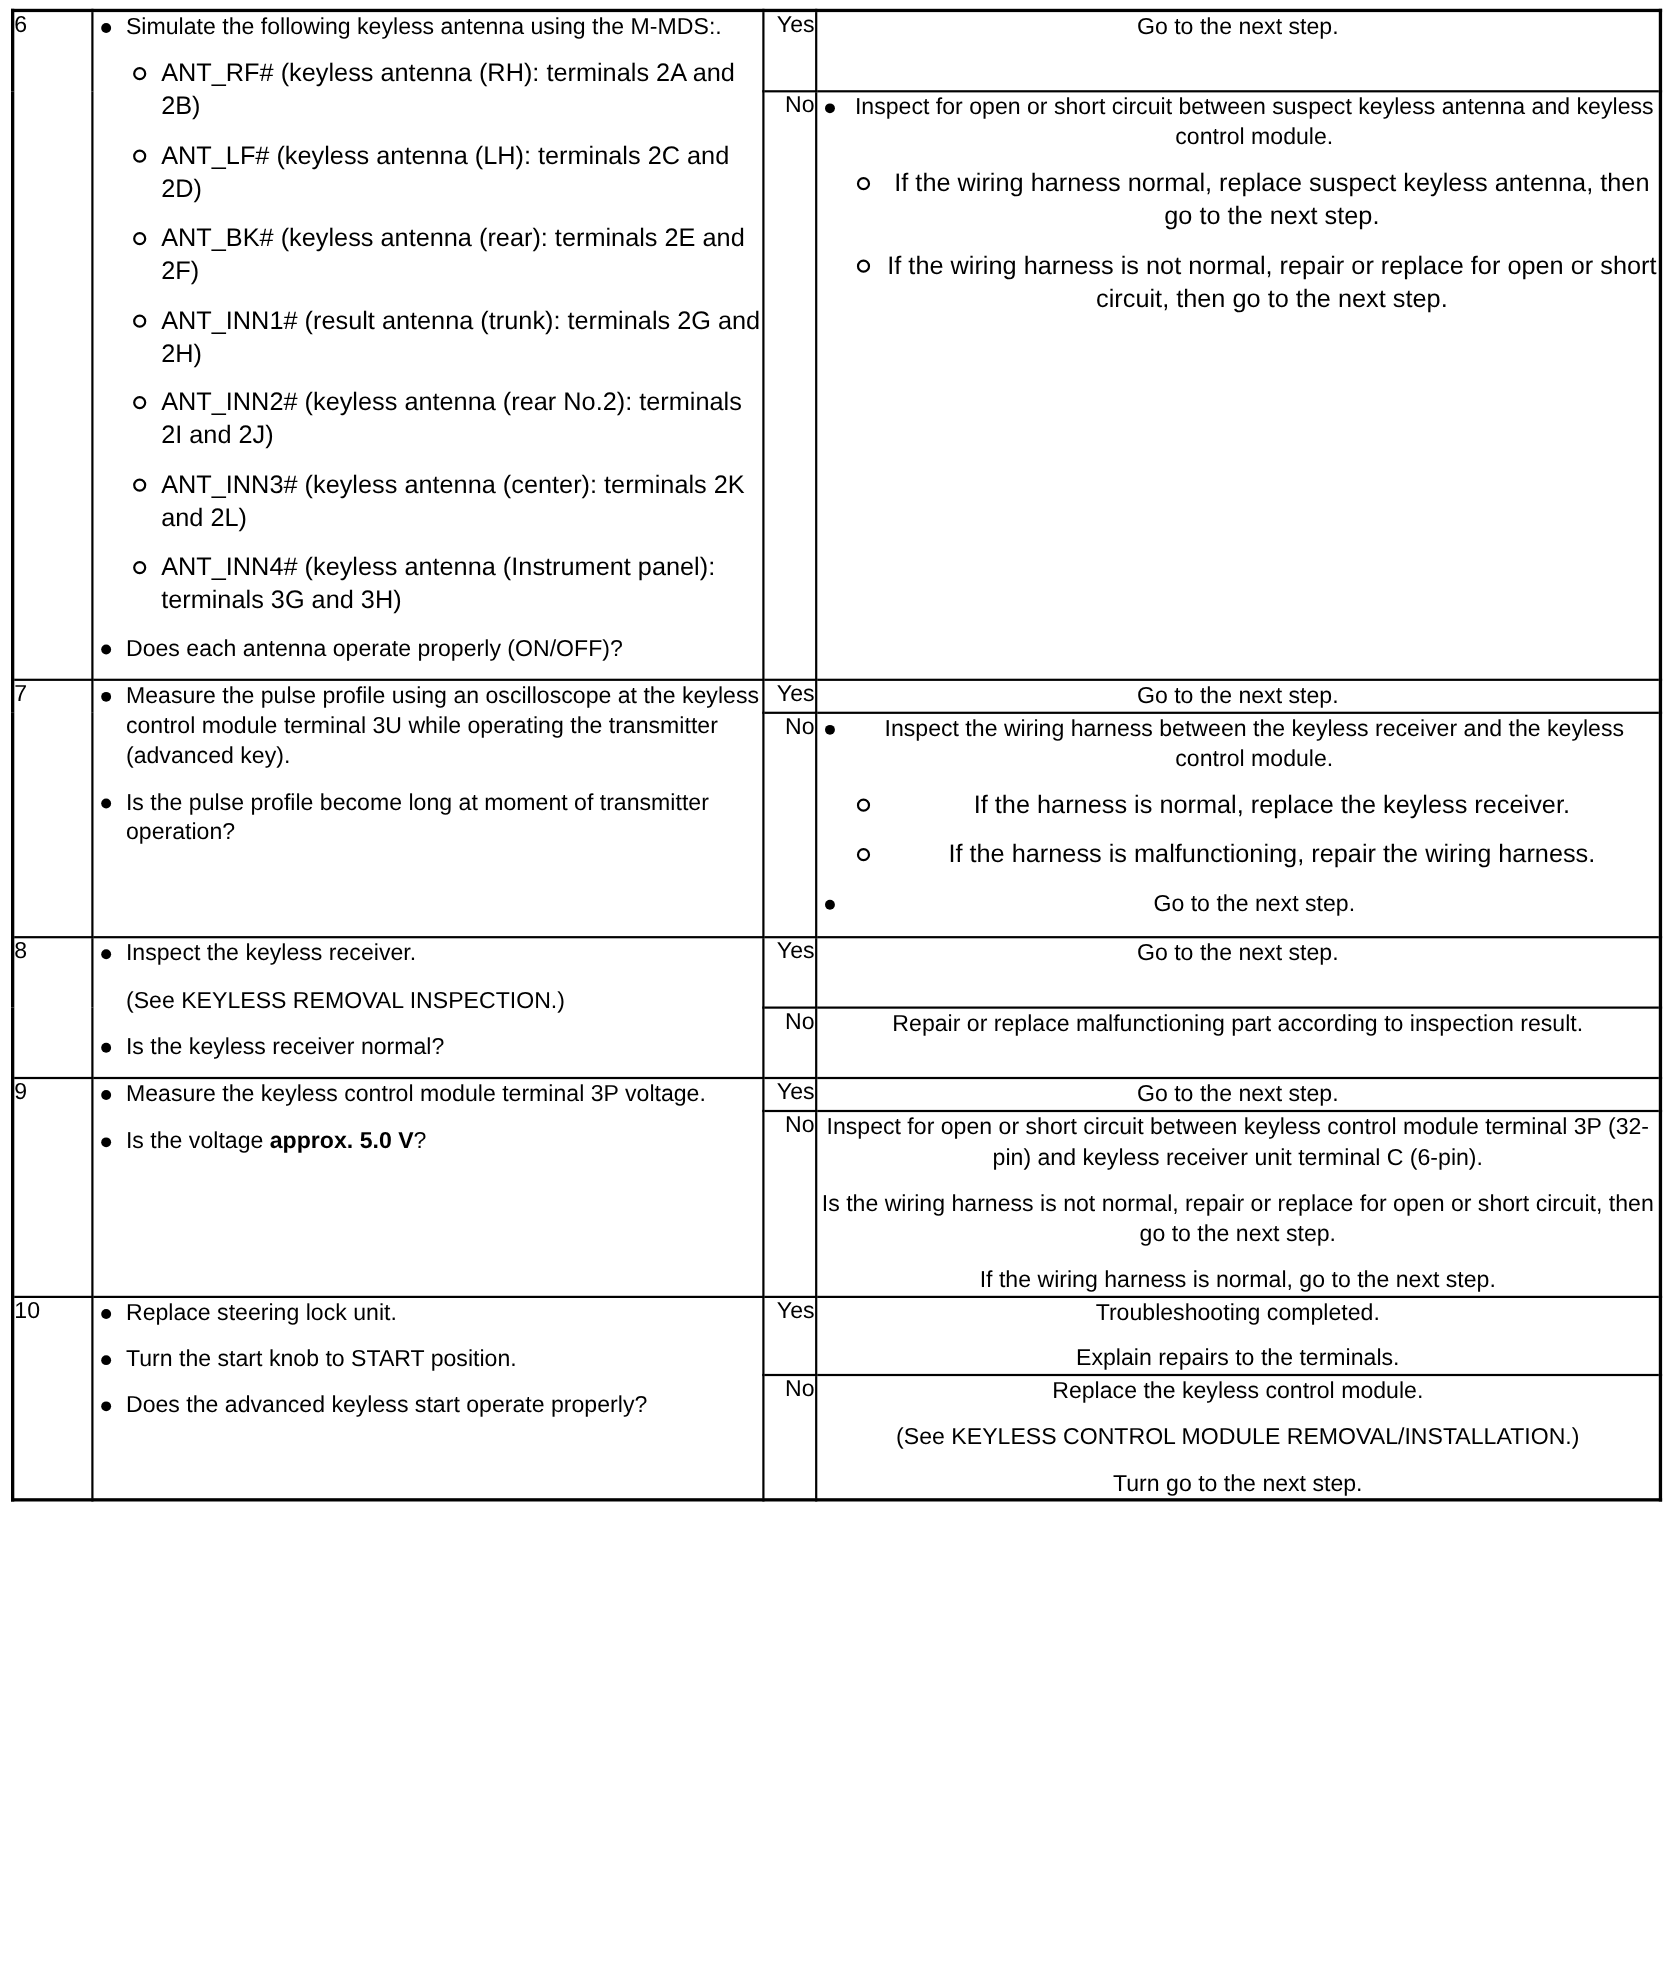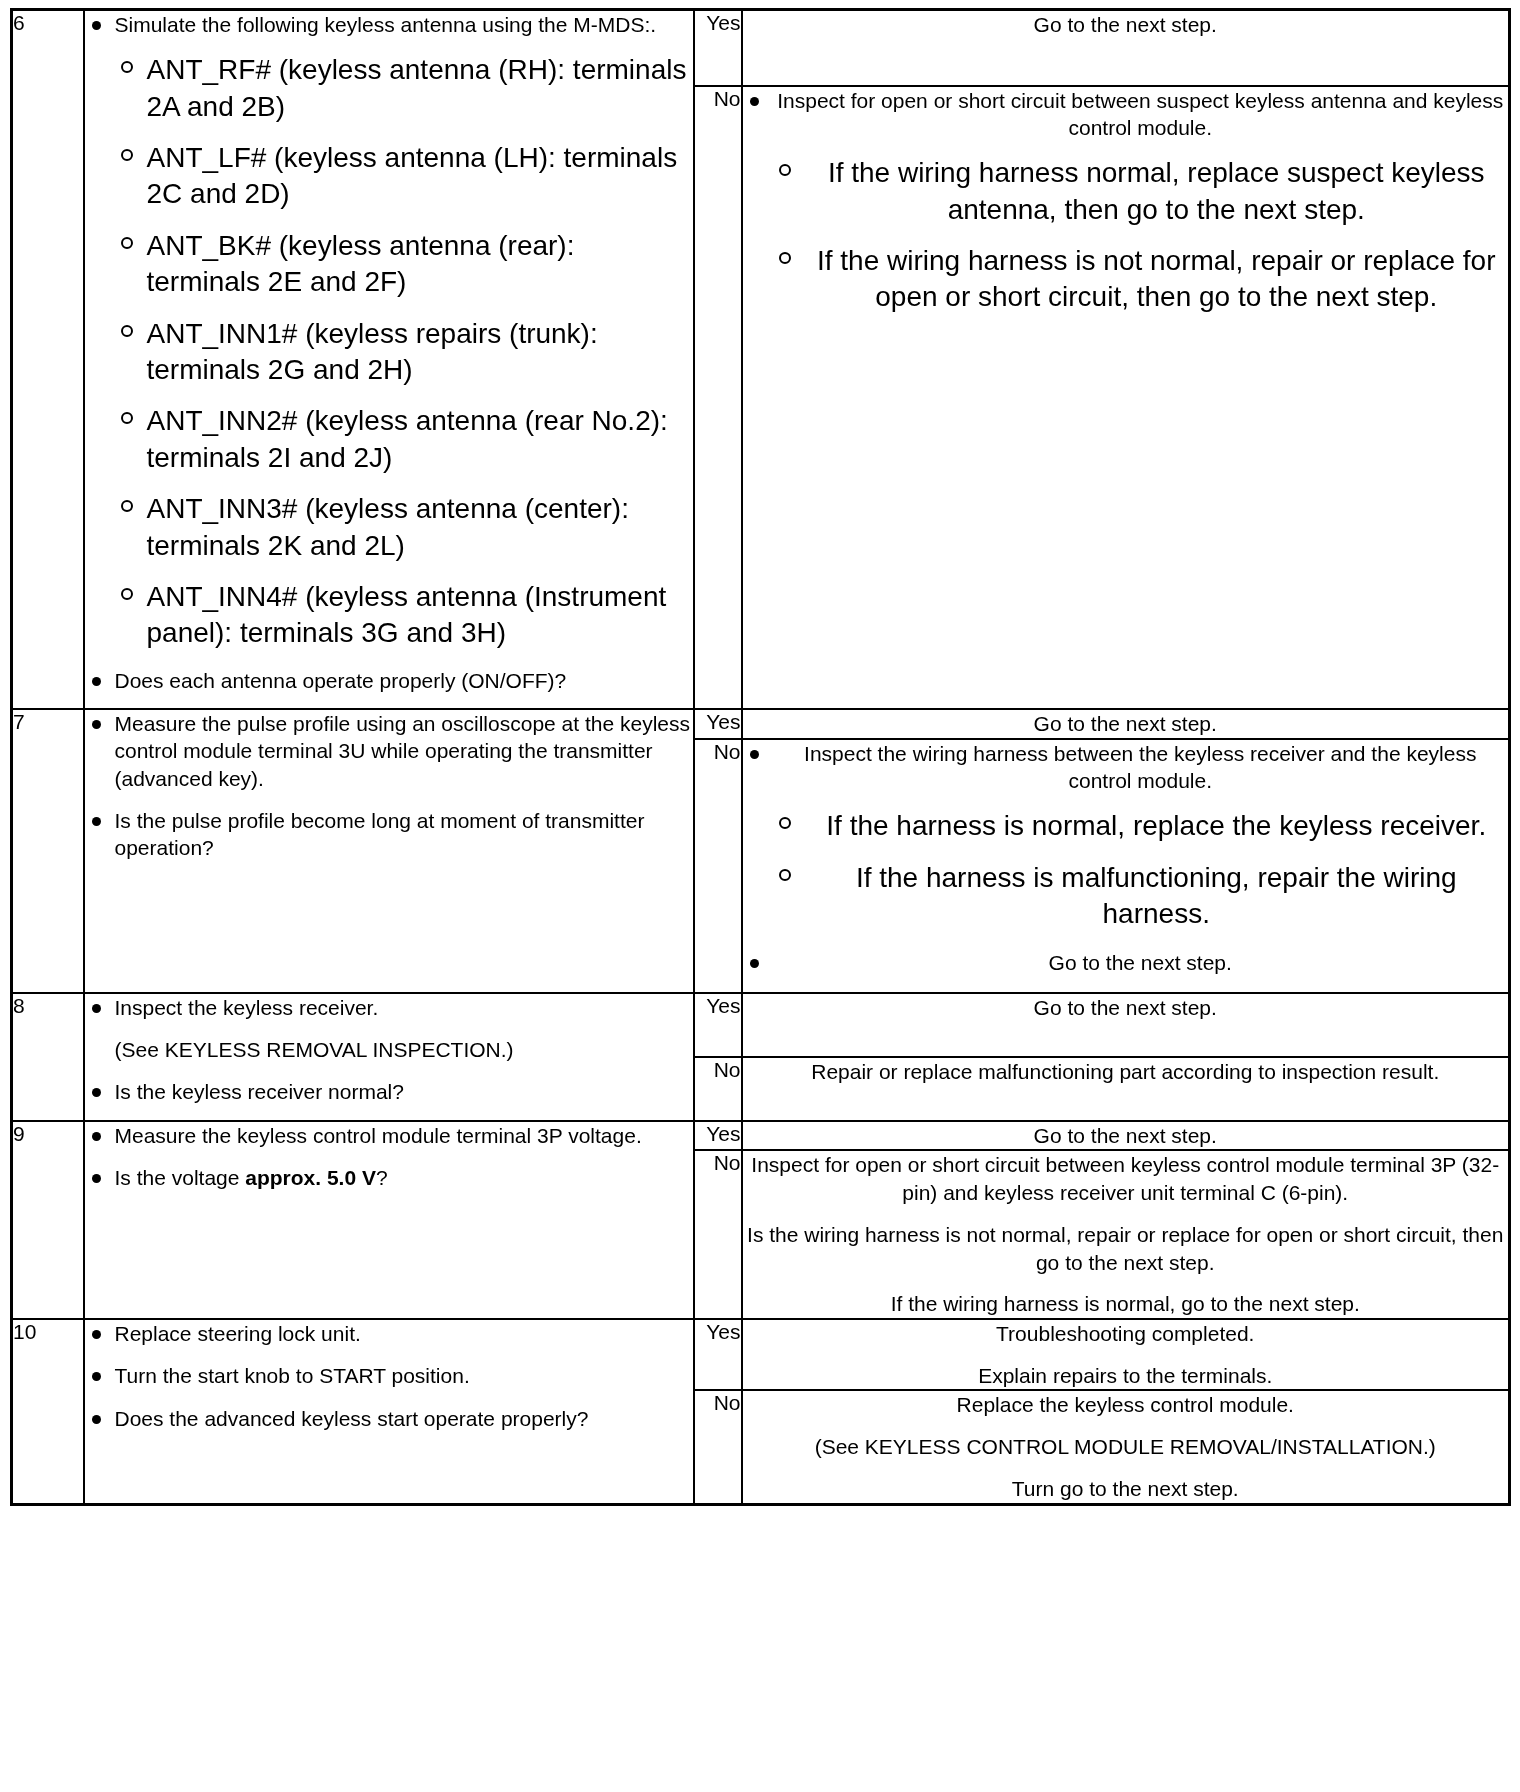--- a/index.html
+++ b/index.html
@@ -83,21 +83,21 @@
 
   ul.lvl2 {
     list-style: none;
     margin: 14px 0 0 0;
     padding: 0;
   }
   ul.lvl2 > li {
     position: relative;
     padding-left: 32px;
     margin-bottom: 15px;
-    font-size: 28px;
+    font-size: 23px;
     line-height: 1.3;
   }
   ul.lvl2 > li:last-child { margin-bottom: 2px; }
   ul.lvl2 > li::before {
     content: "";
     position: absolute;
     left: 6px;
     top: 9px;
     width: 8px;
     height: 8px;
@@ -124,21 +124,21 @@
     <tr>
       <td rowspan="2" class="step-num">6</td>
       <td rowspan="2" class="cell-pad">
         <ul class="lvl1">
           <li class="bullet">
             <span>Simulate the following keyless antenna using the M-MDS:.</span>
             <ul class="lvl2">
               <li>ANT_RF# (keyless antenna (RH): terminals 2A and 2B)</li>
               <li>ANT_LF# (keyless antenna (LH): terminals 2C and 2D)</li>
               <li>ANT_BK# (keyless antenna (rear): terminals 2E and 2F)</li>
-              <li>ANT_INN1# (keyless repairs (trunk): terminals 2G and 2H)</li>
+              <li>ANT_INN1# (result antenna (trunk): terminals 2G and 2H)</li>
               <li>ANT_INN2# (keyless antenna (rear No.2): terminals 2I and 2J)</li>
               <li>ANT_INN3# (keyless antenna (center): terminals 2K and 2L)</li>
               <li>ANT_INN4# (keyless antenna (Instrument panel): terminals 3G and 3H)</li>
             </ul>
           </li>
           <li class="bullet">Does each antenna operate properly (ON/OFF)?</li>
         </ul>
       </td>
       <td class="yn">Yes</td>
       <td class="res">

